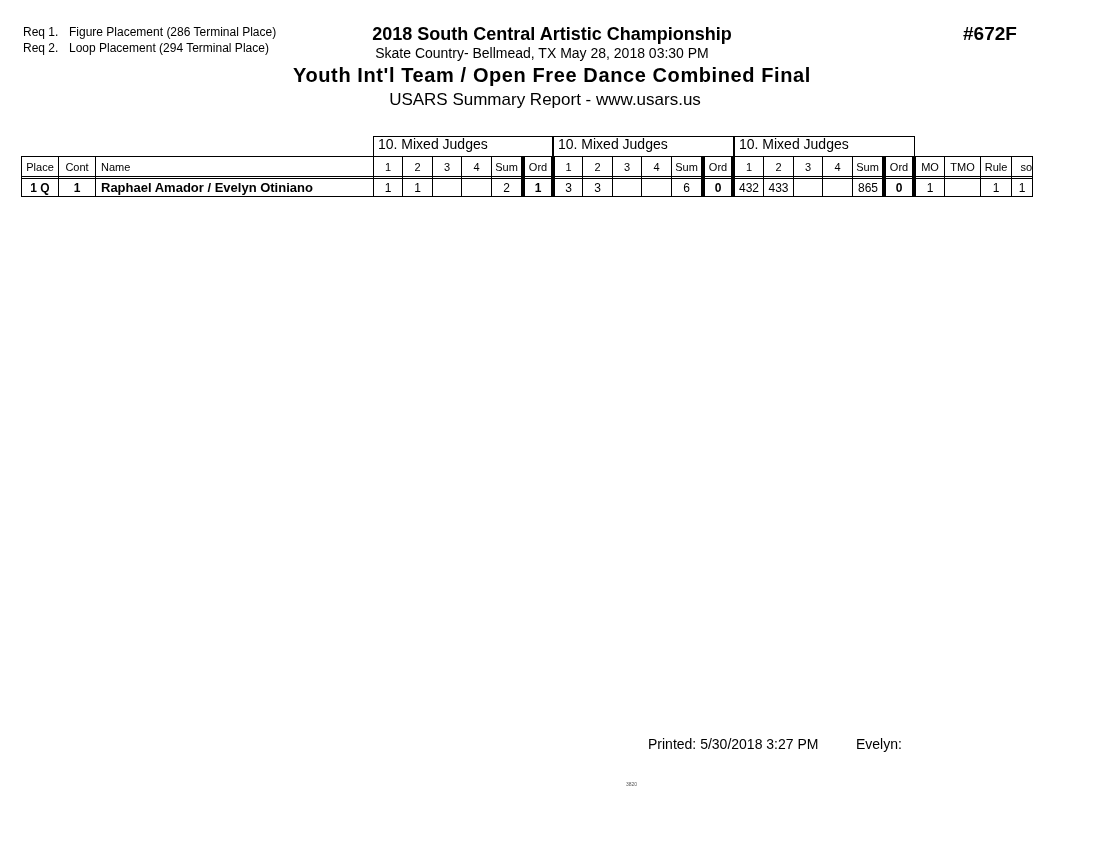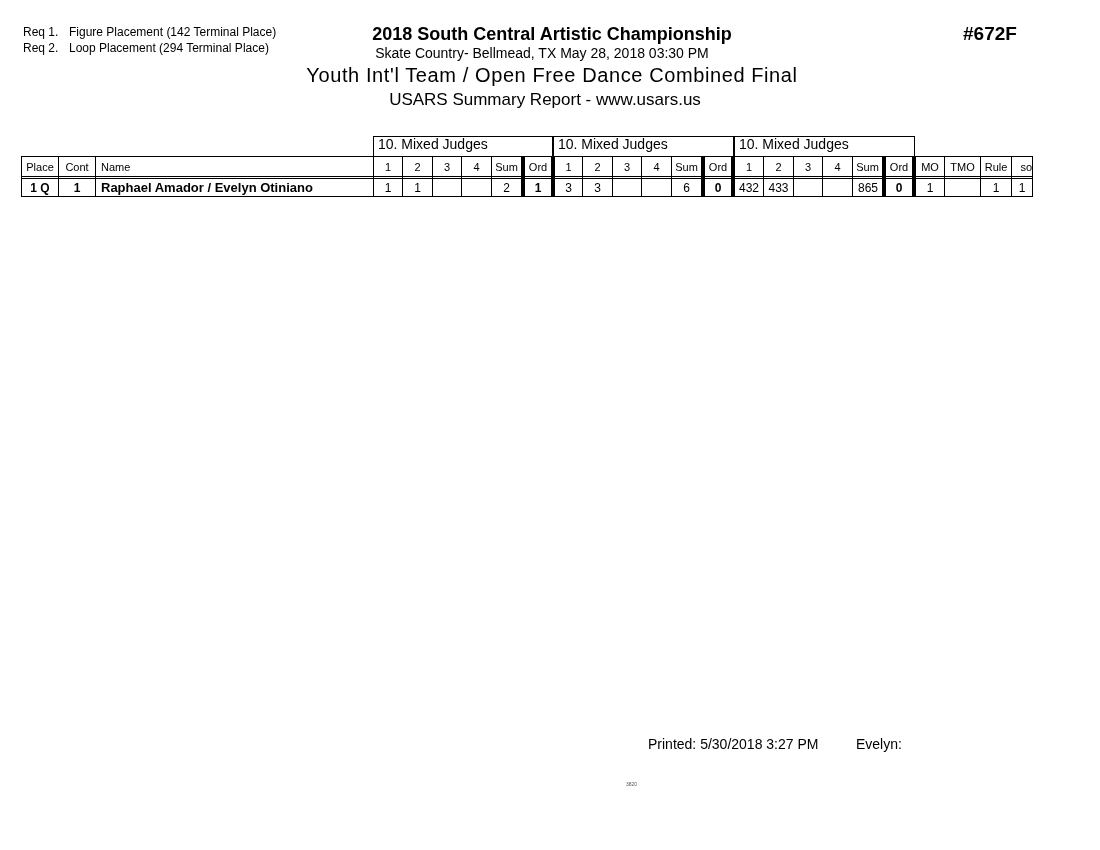--- a/index.html
+++ b/index.html
@@ -3,21 +3,21 @@
 <meta charset="utf-8">
 <style>
   html, body { margin:0; padding:0; background:#ffffff; }
   body { width:1100px; height:850px; position:relative; overflow:hidden; font-family:"Liberation Sans", sans-serif; color:#000; }
   .abs { position:absolute; white-space:nowrap; }
   .req { left:23px; font-size:12px; line-height:14px; }
   .req .num { display:inline-block; width:46px; }
   .title { left:0; width:1100px; text-align:center; }
   .t1 { top:24px; font-size:18px; font-weight:bold; left:352px; width:400px; }
   .t2 { top:45px; font-size:14px; left:342px; width:400px; }
-  .t3 { top:64px; font-size:20px; font-weight:normal; letter-spacing:0.6px; left:252px; width:600px; }
+  .t3 { top:64px; font-size:20px; font-weight:bold; letter-spacing:0.6px; left:252px; width:600px; }
   .t4 { top:90px; font-size:17px; left:345px; width:400px; }
   .eventno { top:23px; left:963px; font-size:19px; font-weight:bold; }
 
   .grp { position:absolute; top:136px; height:20px; border:1px solid #000; border-bottom:none; font-size:14px; line-height:14px; padding-left:4px; box-sizing:border-box; }
 
   .cell { position:absolute; box-sizing:border-box; font-size:11px; text-align:center; overflow:hidden; }
   .hdr { top:157px; height:21px; line-height:21px; }
   .row { top:179px; height:18px; line-height:18px; font-size:12px; }
   .vline { position:absolute; top:157px; height:40px; width:1px; background:#000; }
   .vthick { width:4px; }
@@ -26,21 +26,21 @@
   .left { text-align:left; padding-left:5px; }
   .right { text-align:right; padding-right:4px; }
 
   .footer { top:736px; font-size:14px; }
   .tiny { top:781px; left:626px; font-size:5px; color:#555; }
 </style>
 </head>
 <body>
 
 <div class="abs req" style="top:25px;">
-  <span class="num">Req  1.</span><span>Figure Placement (142 Terminal Place)</span>
+  <span class="num">Req  1.</span><span>Figure Placement (286 Terminal Place)</span>
 </div>
 <div class="abs req" style="top:41px;">
   <span class="num">Req  2.</span><span>Loop Placement (294 Terminal Place)</span>
 </div>
 
 <div class="abs title t1">2018 South Central Artistic Championship</div>
 <div class="abs title t2">Skate Country- Bellmead, TX  May 28, 2018  03:30 PM</div>
 <div class="abs title t3">Youth Int'l  Team / Open Free Dance Combined Final</div>
 <div class="abs title t4">USARS Summary Report - www.usars.us</div>
 <div class="abs eventno">#672F</div>

